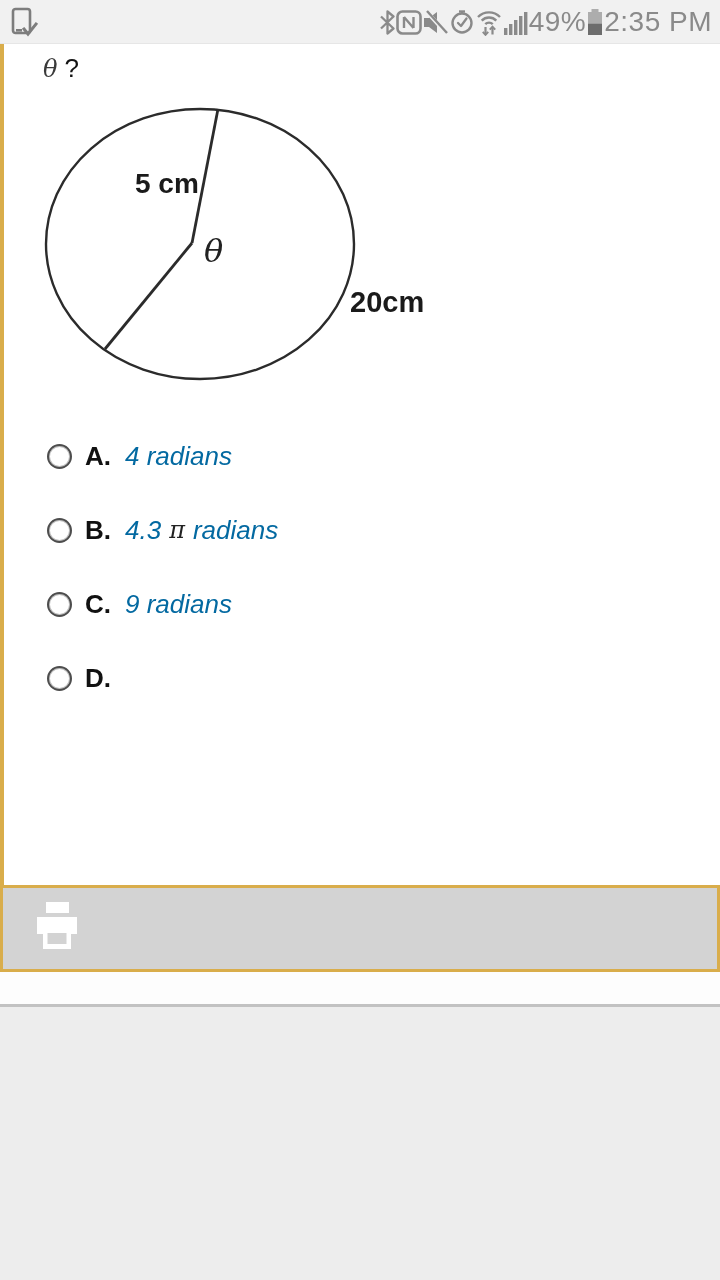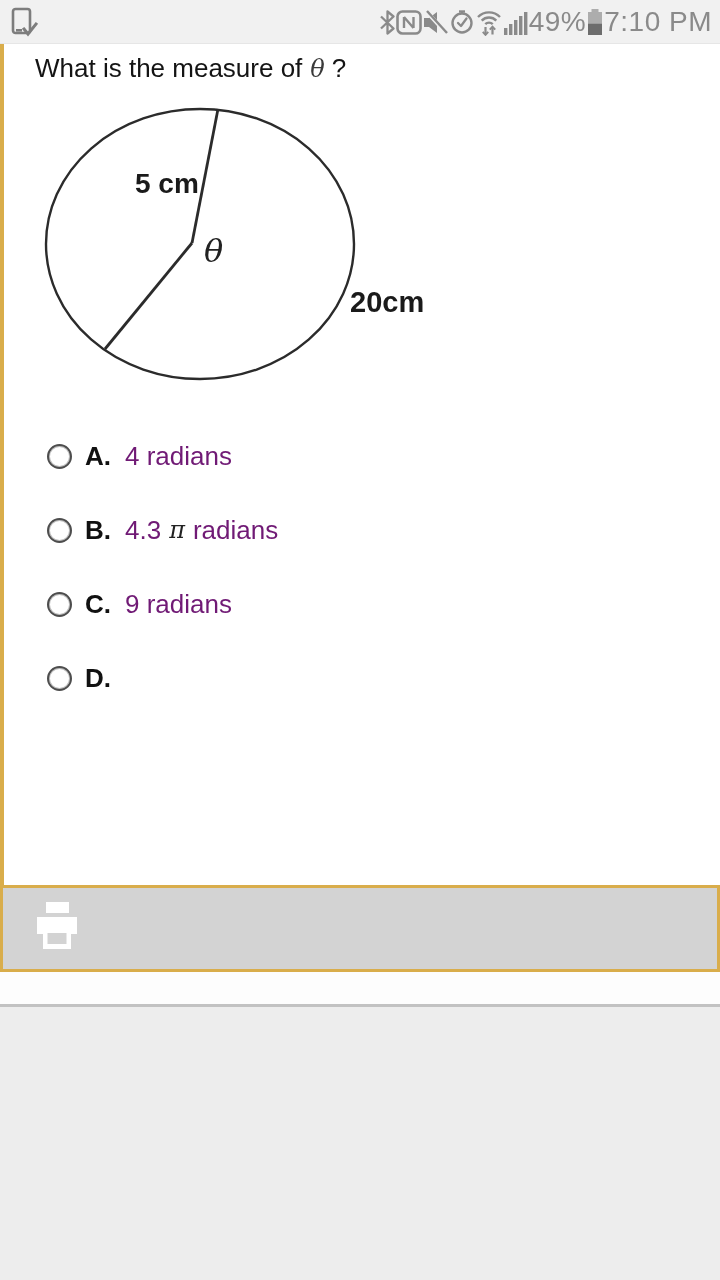--- a/index.html
+++ b/index.html
@@ -19,21 +19,21 @@
   .theta-q{font-family:"DejaVu Serif",serif;font-style:italic;font-size:24px;margin:0 7px 0 8px;color:#3a3a3a;}
   .diagram{position:absolute;left:20px;top:94px;}
   .dia-label{font-family:"Liberation Sans",sans-serif;font-weight:bold;fill:#1a1a1a;}
   .dia-theta{font-family:"DejaVu Serif",serif;font-style:italic;font-size:32px;fill:#222;}
   
   .option{position:absolute;left:0;width:600px;height:30px;padding-left:47px;display:flex;align-items:center;cursor:pointer;}
   .opt-a{top:441px;} .opt-b{top:515px;} .opt-c{top:589px;} .opt-d{top:663px;}
   .radio{width:21px;height:21px;border:2.5px solid #4d4d4d;border-radius:50%;background:#fff;
          margin-right:13px;flex:0 0 auto;box-shadow:0 0 0 1px #bdbdbd inset;}
   .letter{width:40px;font-weight:bold;font-size:26px;color:#111;}
-  .opt-text{font-size:26px;color:#701a75;}
+  .opt-text{font-size:26px;color:#0369a1;font-style:italic;}
   .pi{font-family:"DejaVu Serif",serif;font-style:italic;font-size:24px;margin:0 8px;color:#222;}
   
   .print-bar{position:absolute;top:885px;left:0;width:720px;height:87px;background:#d3d3d3;
              border:3px solid #d9ad4b;box-sizing:border-box;}
   .print-btn{position:absolute;left:21px;top:11px;width:66px;height:59px;background:transparent;
              border:none;padding:0;cursor:pointer;}
   
   .gap-white{position:absolute;top:972px;left:0;width:720px;height:32px;background:#fdfdfd;}
   .divider{position:absolute;top:1004px;left:0;width:720px;height:3px;background:#c2c2c2;}
   .bottom-panel{position:absolute;top:1007px;left:0;width:720px;height:273px;background:#ededed;}
@@ -84,28 +84,27 @@
         <rect x="11" y="10" width="3.4" height="15" fill="#8a8a8a"></rect>
         <rect x="16" y="6" width="3.4" height="19" fill="#8a8a8a"></rect>
         <rect x="21" y="2" width="3.4" height="23" fill="#8a8a8a"></rect>
       </svg>
       <span class="status-text">49%</span>
       <svg class="sicon" width="18" height="28" viewBox="0 0 18 28">
         <rect x="5.5" y="1" width="7" height="3" fill="#adadad"></rect>
         <rect x="2" y="4" width="14" height="11.5" fill="#adadad"></rect>
         <rect x="2" y="15.5" width="14" height="11.5" fill="#6d6d6d"></rect>
       </svg>
-      <span class="status-text">7:10 PM</span>
+      <span class="status-text">2:35 PM</span>
     </div>
   </div>
 
   <div class="content"></div>
 
   <div class="question">
-    <span>What is the measure of</span>
     <span class="theta-q">θ</span>
     <span>?</span>
   </div>
 
   <svg class="diagram" width="440" height="300" viewBox="0 0 440 300">
     <ellipse cx="180" cy="150" rx="154" ry="135" fill="none" stroke="#2b2b2b" stroke-width="2.4"></ellipse>
     <line x1="172" y1="149" x2="198" y2="15" stroke="#2b2b2b" stroke-width="2.8"></line>
     <line x1="172" y1="149" x2="85" y2="255" stroke="#2b2b2b" stroke-width="2.8"></line>
     <text x="115" y="99" class="dia-label" font-size="28">5 cm</text>
     <text x="184" y="168" class="dia-theta">θ</text>

